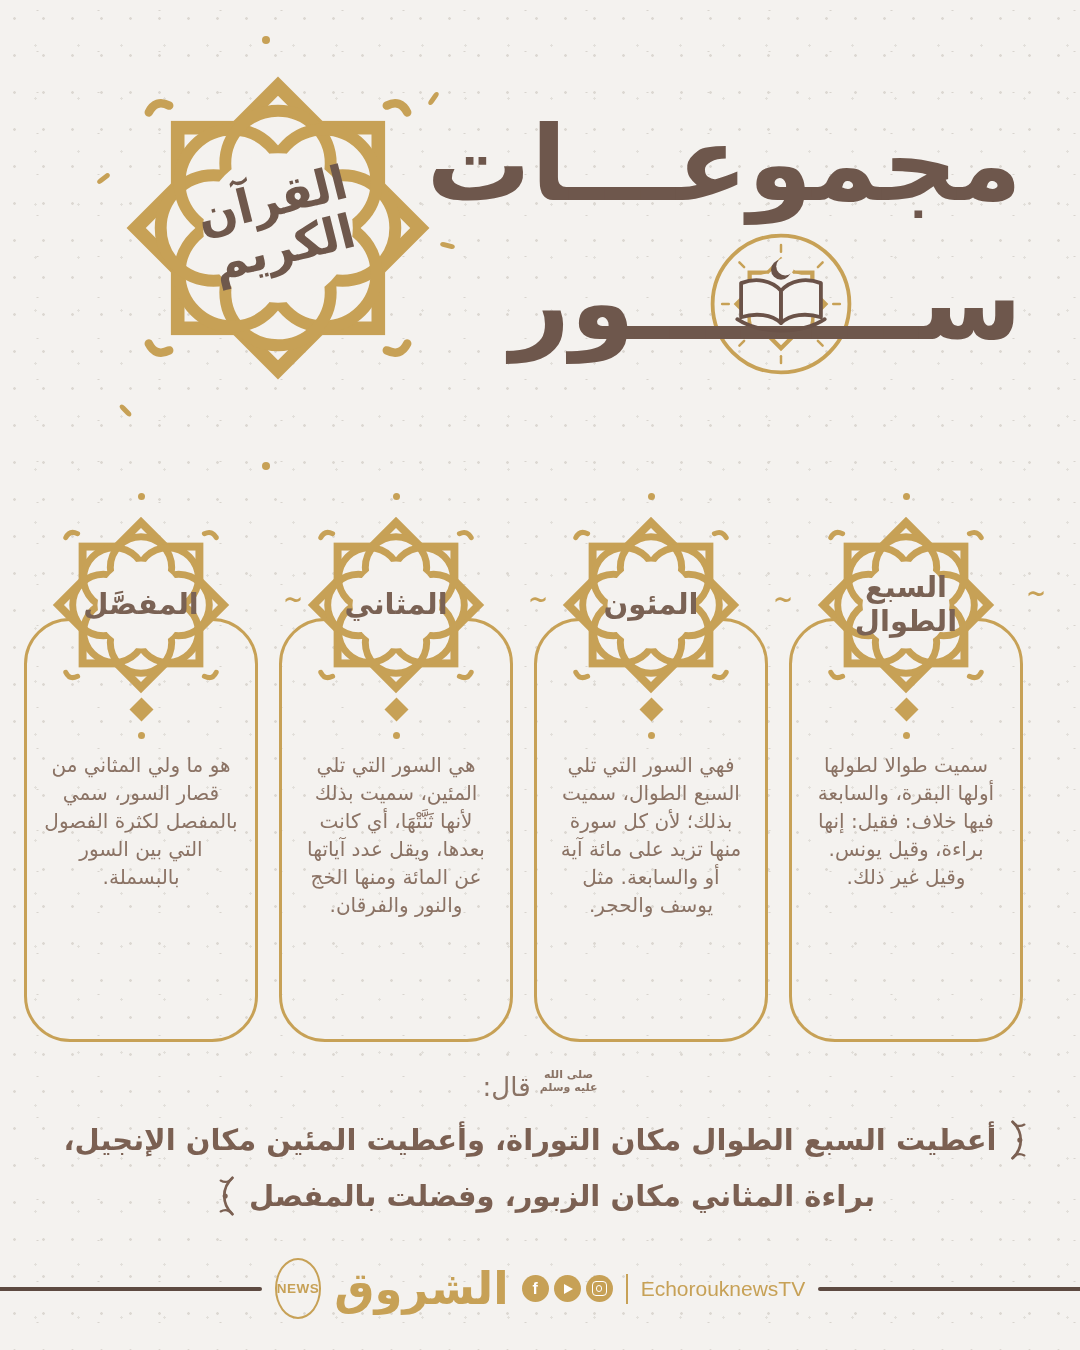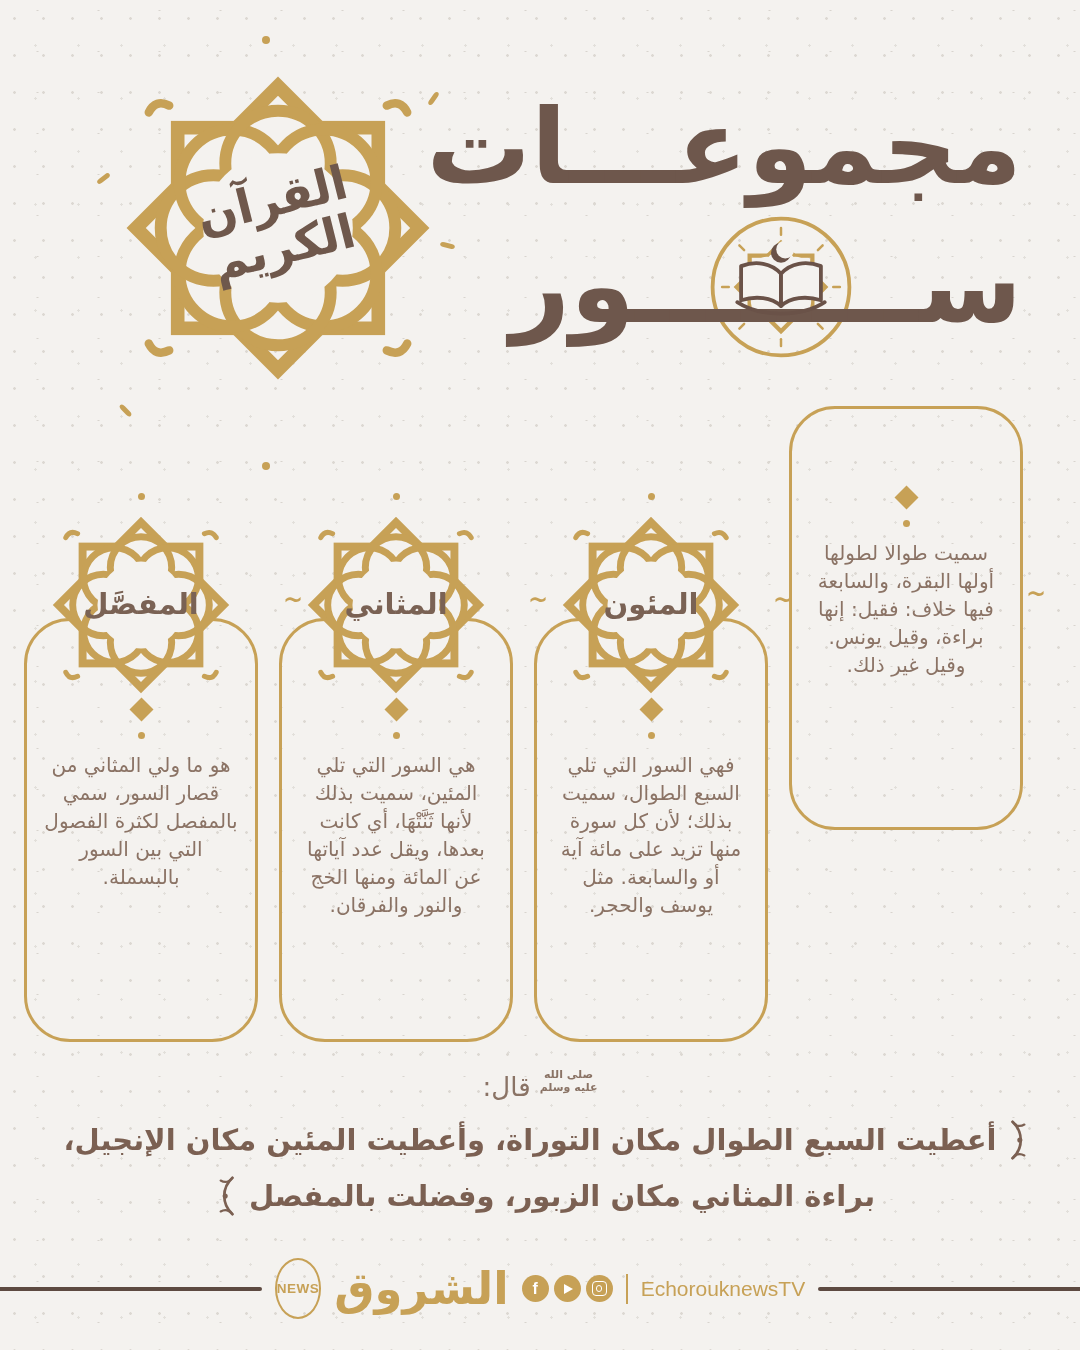--- a/index.html
+++ b/index.html
@@ -22,21 +22,21 @@
   
   .big-star{left:108px;top:58px;width:340px;height:340px;}
   .quran-callig{
     position:absolute;left:50%;top:50%;
     transform:translate(-50%,-54%) rotate(-14deg);
     color:#6f584c;font-weight:bold;text-align:center;
     font-size:47px;line-height:1.04;letter-spacing:-1px;
   }
 
   
-  .title-block{left:540px;top:79px;width:482px;text-align:center;color:#6e574c;}
+  .title-block{left:540px;top:96px;width:482px;text-align:center;color:#6e574c;}
   .title-line{font-size:104px;font-weight:bold;line-height:1.32;white-space:nowrap;}
   .title-line2-wrap{position:relative;margin-top:2px;}
   .title-line2-wrap .title-line{position:relative;z-index:1;}
   .emblem-below,.emblem-above{position:absolute;left:50%;top:50%;
     width:152px;height:152px;margin:-76px 0 0 -76px;}
   .emblem-below{z-index:0;}
   .emblem-above{z-index:2;pointer-events:none;}
 
   
   .deco-dot{position:absolute;border-radius:50%;background:#c7a156;}
@@ -218,20 +218,28 @@
       <div class="title-line">ســــــــور</div>
       <svg class="emblem-above">
           <use href="#emblem-book"></use>
         </svg>
     </div>
   </div>
 
   <div class="abs cards-row">
 
     <div class="card">
+      <div class="badge-wrap">
+        <span class="badge-top-dot"></span>
+        <svg>
+            <use href="#star8"></use>
+          </svg>
+        <div class="badge-title">السبع
+الطوال</div>
+      </div>
       <div class="card-body">
         <span class="card-diamond"></span>
         <span class="card-dot"></span>
         <div class="card-text">سميت طوالا لطولها أولها البقرة، والسابعة فيها خلاف: فقيل: إنها براءة، وقيل يونس. وقيل غير ذلك.</div>
       </div>
     </div>
 
     <div class="card">
       <div class="badge-wrap">
         <span class="badge-top-dot"></span>

